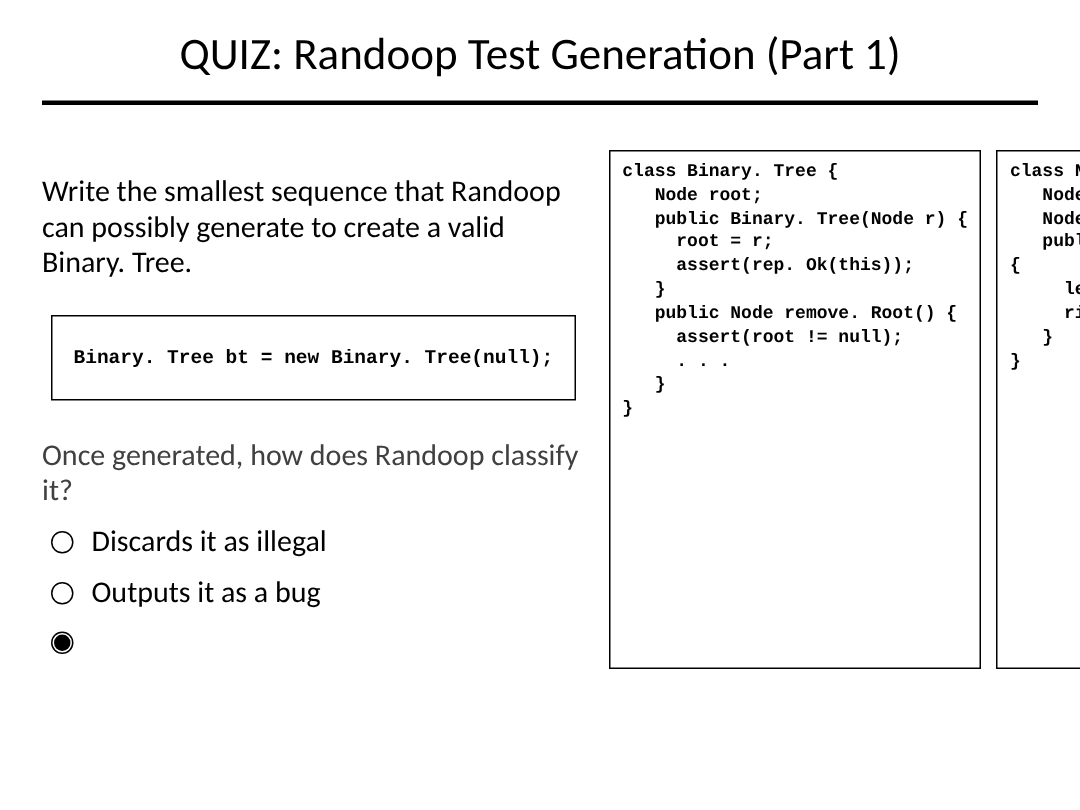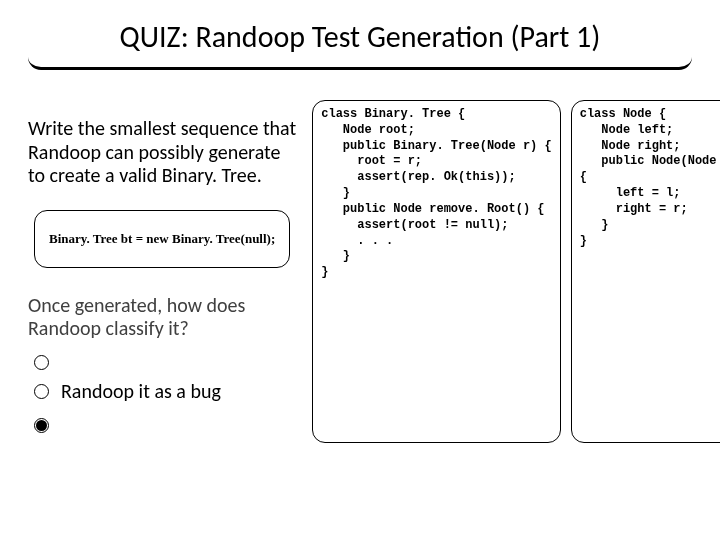--- a/index.html
+++ b/index.html
@@ -1,15 +1,15 @@
 <!DOCTYPE html>
 <html><head>
 <meta charset="utf-8">
 <style>
-  * { box-sizing: border-box; margin: 0; padding: 0; border-radius: 13px; }
+  * { box-sizing: border-box; margin: 0; padding: 0; }
   body {
     width: 720px;
     height: 540px;
     background: #fff;
     font-family: Calibri, "Segoe UI", Arial, sans-serif;
     overflow: hidden;
   }
   .slide {
     width: 720px;
     height: 540px;
@@ -42,21 +42,21 @@
     font-size: 20px;
     line-height: 1.18;
     color: #000;
     margin-bottom: 22px;
     margin-top: 17px;
   }
   .answer-box {
     border: 1.5px solid #000;
     padding: 20px 14px;
     margin: 0 6px 26px 6px;
-    font-family: Liberation Serif, serif;
+    font-family: Liberation Mono, monospace;
     font-size: 13px;
     font-weight: bold;
     text-align: center;
     white-space: nowrap;
   }
   .question2 {
     font-size: 20px;
     line-height: 1.18;
     color: #404040;
     margin-bottom: 10px;
@@ -113,24 +113,25 @@
 
       <p class="prompt">Write the smallest sequence that Randoop can possibly generate to create a valid Binary. Tree.</p>
 
       <div class="answer-box">Binary. Tree bt = new Binary. Tree(null);</div>
 
       <p class="question2">Once generated, how does Randoop classify it?</p>
 
       <ul class="options">
         <li>
           <span class="radio"></span>
+          <span>Discards it as illegal</span>
         </li>
         <li>
           <span class="radio"></span>
-          <span>Randoop it as a bug</span>
+          <span>Outputs it as a bug</span>
         </li>
         <li>
           <span class="radio filled"></span>
         </li>
       </ul>
 
     </div>
 
     <div class="right">
       <div class="codebox">class Binary. Tree {

